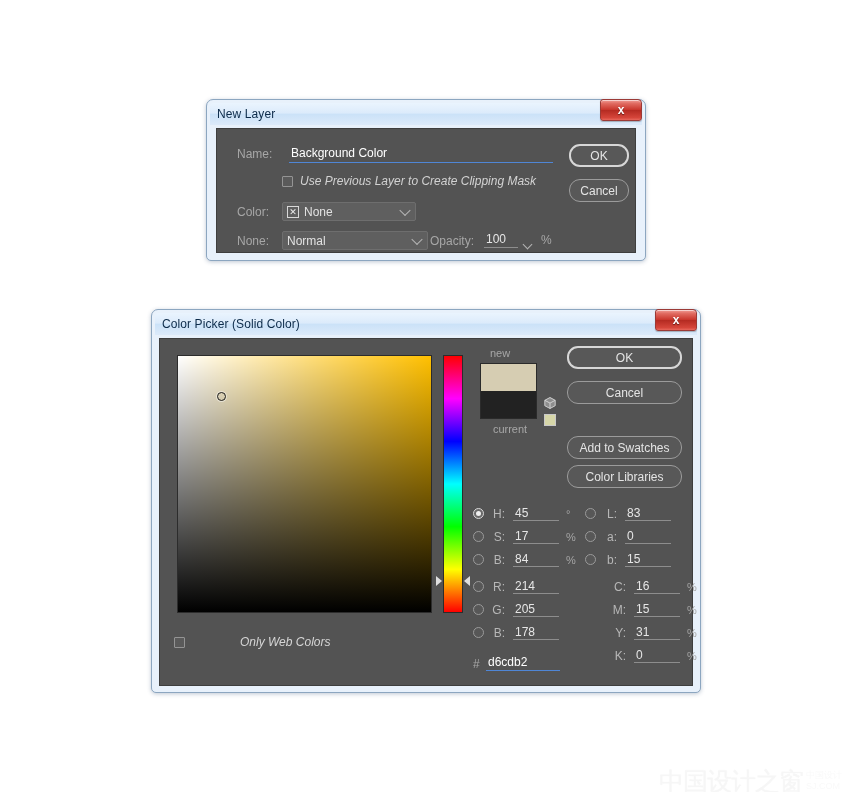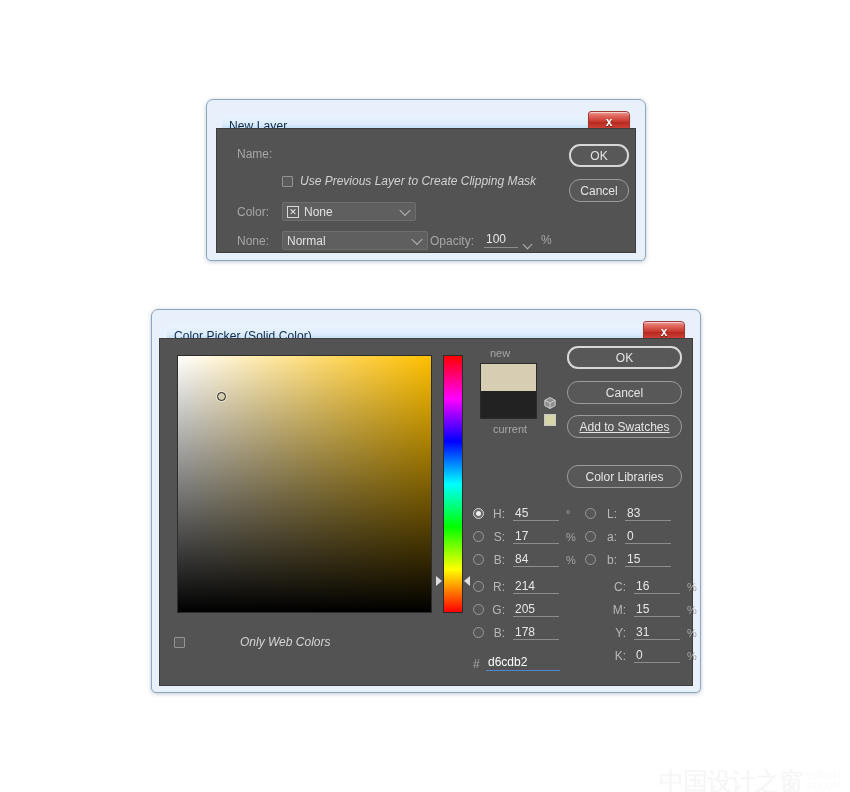--- a/index.html
+++ b/index.html
@@ -11,21 +11,21 @@
     -webkit-font-smoothing:antialiased;
   }
 
   
   .win{
     position:absolute;
     border:1px solid #8ca6c0;
     border-radius:7px 7px 5px 5px;
     background:#e8f1fb;
     box-shadow:0 1px 4px rgba(40,70,110,.30);
-    padding:15px;
+    padding:3px;
     box-sizing:border-box;
   }
   .win-titlebar{
     height:22px;
     border-radius:4px 4px 0 0;
     background:linear-gradient(180deg,#eaf4fe 0%,#dcebfb 45%,#cbe2f8 52%,#dceafa 100%);
     display:flex;align-items:center;
     position:relative;
     padding-left:7px;
     box-sizing:border-box;
@@ -222,20 +222,21 @@
     <div class="close-btn">
       <span>x</span>
     </div>
   </div>
 
   <div class="win-body">
 
     <div class="nl-row" style="left:20px;top:18px;">
       <span class="ps-label">Name:</span>
     </div>
+    <input class="ps-input focused" type="text" style="position: absolute; left: 72px; top: 16px; width: 264px; height: 18px;" value="Background Color">
 
     <div class="nl-row" style="left:65px;top:45px;gap:7px;">
       <span class="ps-check"></span>
       <span class="ps-text" style="color:#d2d2d2;">Use Previous Layer to Create Clipping Mask</span>
     </div>
 
     <div class="nl-row" style="left:20px;top:76px;">
       <span class="ps-label">Color:</span>
     </div>
     <div class="ps-select" style="position:absolute;left:65px;top:73px;width:134px;">
@@ -295,21 +296,21 @@
 
     <svg class="gamut-ico" viewBox="0 0 14 14">
       <polygon points="7,1.5 12.2,4.3 12.2,9.7 7,12.5 1.8,9.7 1.8,4.3" fill="#8e8e8e" stroke="#d8d8d8" stroke-width="0.9"></polygon>
       <polyline points="1.8,4.3 7,7.1 12.2,4.3" fill="none" stroke="#d8d8d8" stroke-width="0.9"></polyline>
       <line x1="7" y1="7.1" x2="7" y2="12.5" stroke="#d8d8d8" stroke-width="0.9"></line>
     </svg>
     <div class="websafe-ico" id="wsIco" style="background: rgb(214, 214, 168);"></div>
 
     <div class="ps-btn primary" style="position:absolute;left:407px;top:7px;width:115px;">OK</div>
     <div class="ps-btn" style="position:absolute;left:407px;top:42px;width:115px;">Cancel</div>
-    <div class="ps-btn" style="position:absolute;left:407px;top:76px;width:115px;text-decoration:underline;">Add to Swatches</div>
+    <div class="ps-btn" style="position:absolute;left:407px;top:97px;width:115px;">Add to Swatches</div>
     <div class="ps-btn" style="position:absolute;left:407px;top:126px;width:115px;">Color Libraries</div>
 
     <div id="fieldsHost">
         <div class="fld-row" style="left: 313px; top: 167px;">
           <span class="ps-radio on" style="margin-right: 7px;"></span>
           <span class="fld-lab" style="margin-right: 8px;">H:</span>
           <input type="text" class="ps-input fld-in" value="45" style="">
           <span class="fld-unit">°</span>
         </div>
         <div class="fld-row" style="left: 313px; top: 190px;">

